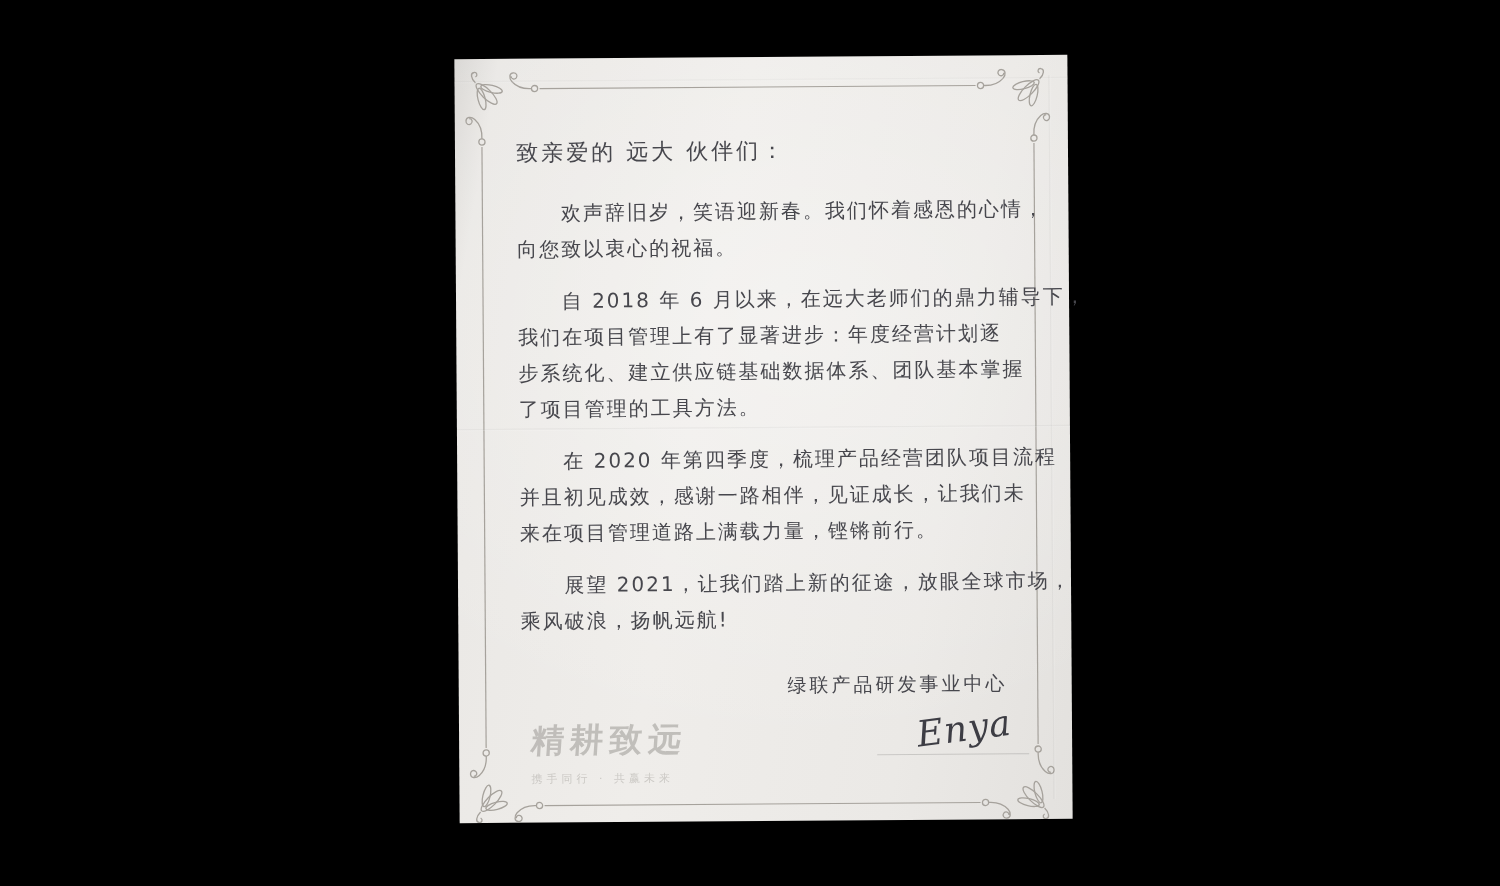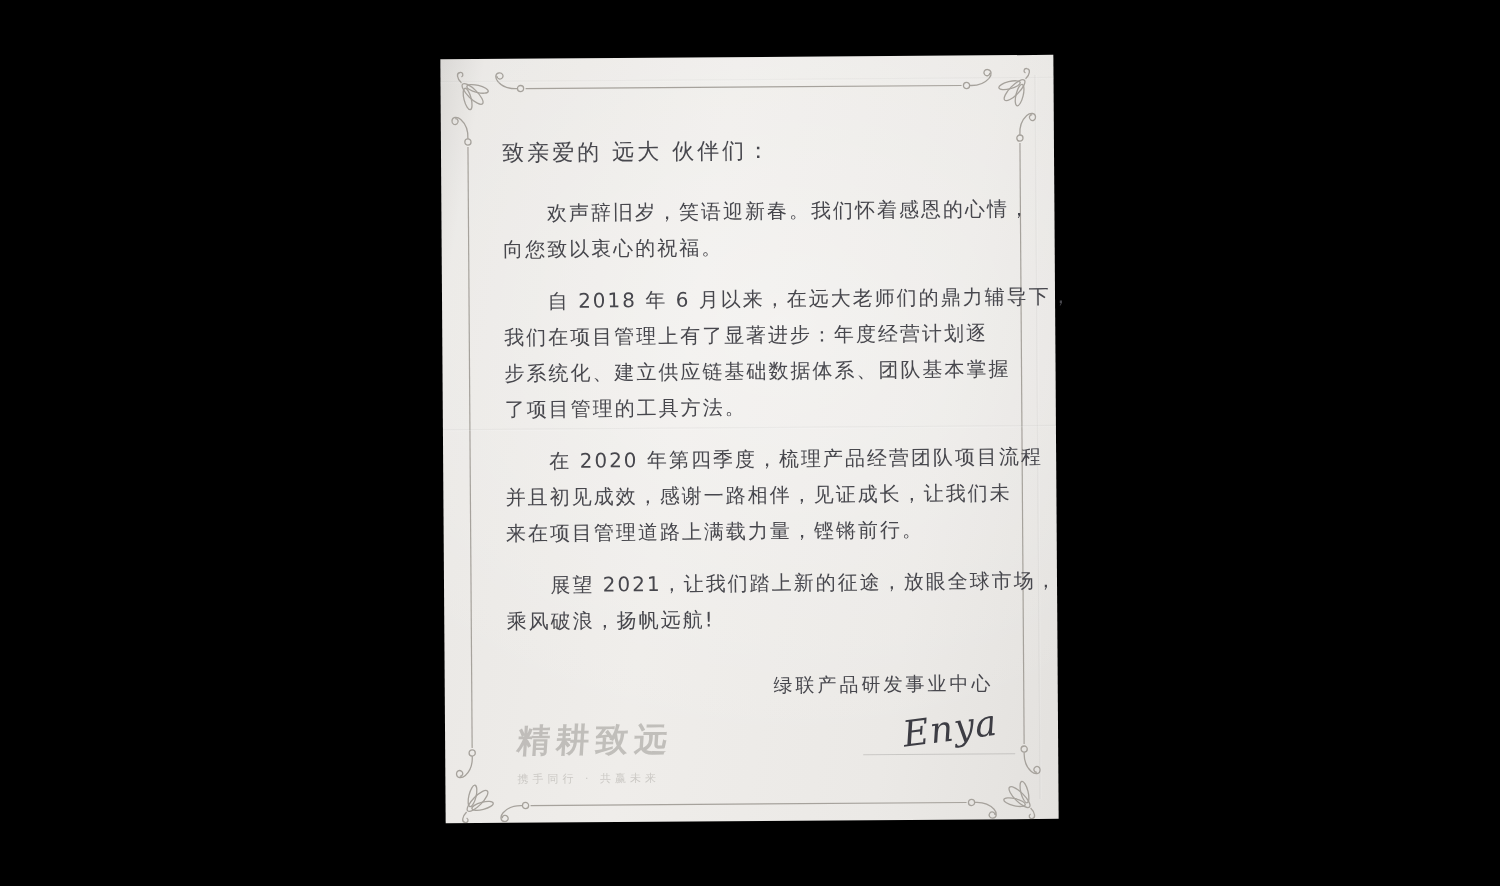--- a/index.html
+++ b/index.html
@@ -2,21 +2,21 @@
 <html><head>
 <meta charset="utf-8">
 <style>
   * { margin: 0; padding: 0; box-sizing: border-box; }
   html, body { width: 1500px; height: 886px; overflow: hidden; }
   body {
     background: #000000;
     font-family: "DejaVu Sans", "Liberation Sans", sans-serif;
     position: relative;
   }
-  .stage { position: absolute; inset: 0; }
+  .stage { position: absolute; inset: 0; margin-left: 14px; }
   .paper {
     position: absolute;
     left: 443px; top: 57px;
     width: 613px; height: 764px;
     background:
       radial-gradient(ellipse 120% 80% at 55% 35%, rgba(255,255,255,0.35), rgba(255,255,255,0) 70%),
       linear-gradient(100deg, #d9d7d4 0%, #eae8e5 6%, #efedea 40%, #ebe9e6 75%, #e3e1de 100%);
     transform: rotate(-0.4deg);
     box-shadow: 0 0 30px rgba(0,0,0,0.6);
   }

